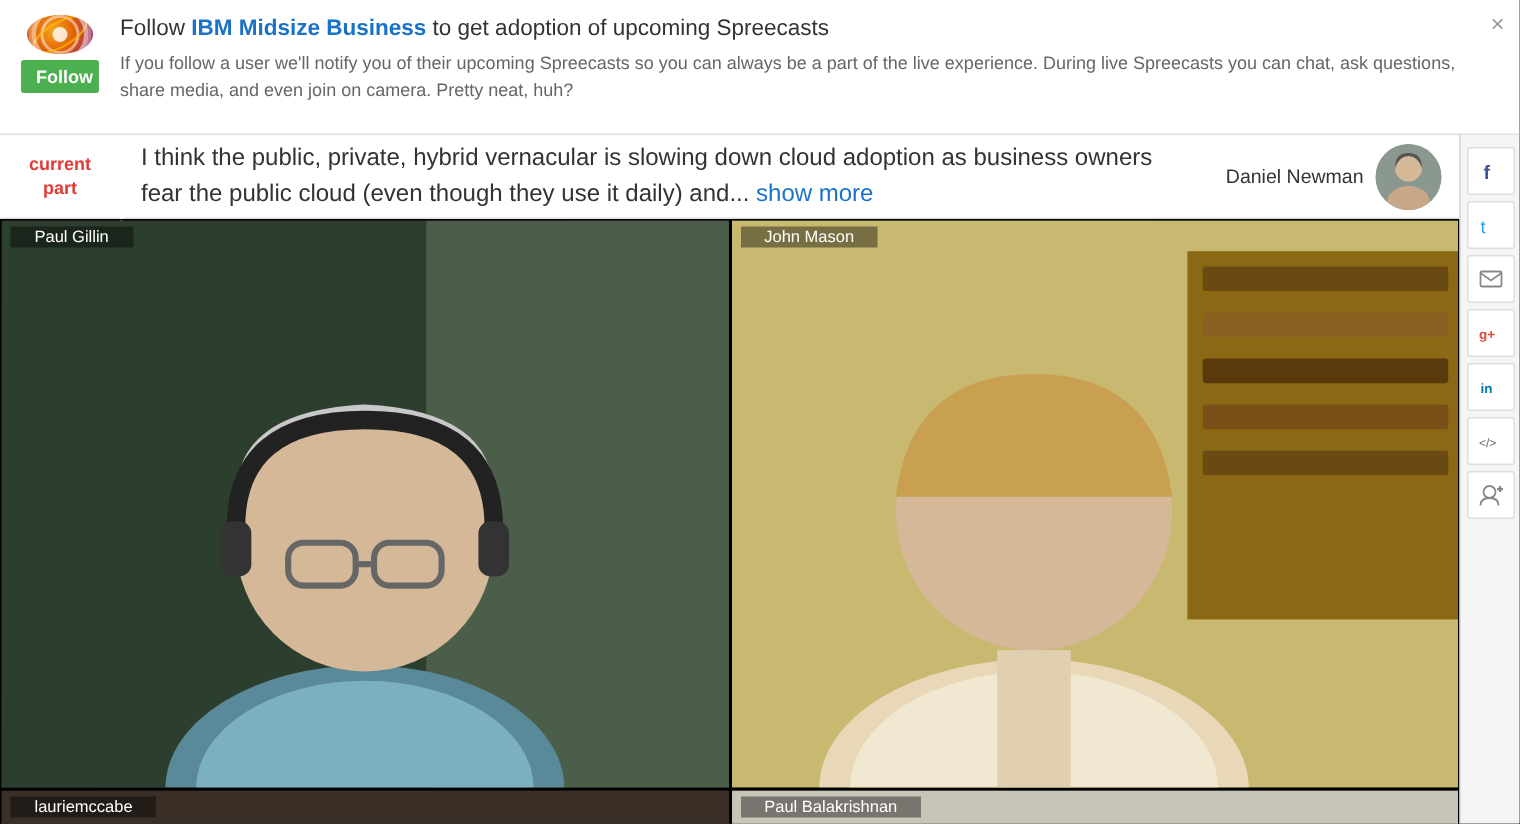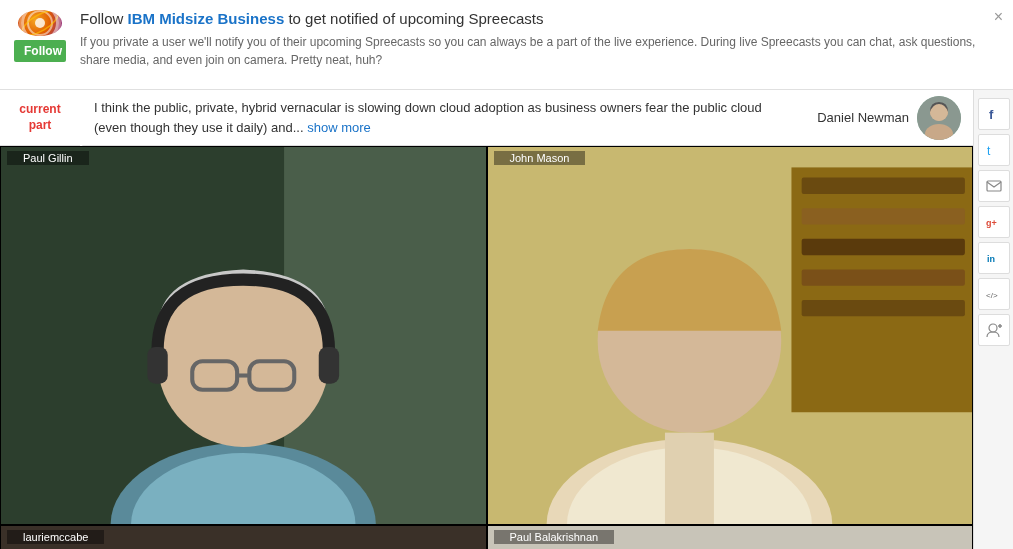--- a/index.html
+++ b/index.html
@@ -141,21 +141,21 @@
     #current-topic-label::after {
       content: '';
       position: absolute;
       right: -10px; top: 0;
       border-left: 10px solid #fff;
       border-top: 28px solid transparent;
       border-bottom: 28px solid transparent;
     }
     #topic-text {
       flex: 1;
-      font-size: 13px;
+      font-size: 16px;
       color: #333;
       padding: 8px 14px;
       line-height: 1.5;
     }
     .show-more {
       color: #1a73c8;
       cursor: pointer;
     }
     #speaker-area {
       display: flex;
@@ -217,23 +217,23 @@
         <circle cx="22" cy="22" r="20" fill="none" stroke="rgba(255,255,255,0.3)" stroke-width="2"></circle>
         <circle cx="22" cy="22" r="12" fill="none" stroke="rgba(255,255,255,0.5)" stroke-width="2"></circle>
         <circle cx="22" cy="22" r="5" fill="rgba(255,255,255,0.8)"></circle>
         <ellipse cx="22" cy="22" rx="20" ry="8" fill="none" stroke="rgba(255,200,0,0.6)" stroke-width="1.5" transform="rotate(-30 22 22)"></ellipse>
       </svg>
     </div>
     <button id="follow-btn">Follow</button>
   </div>
   <div id="notify-text">
     <h2 id="notify-title">
-      <span>Follow </span><span class="brand-link">IBM Midsize Business</span><span> to get notified of upcoming Spreecasts</span>
+      <span>Follow </span><span class="brand-link">IBM Midsize Business</span><span> to get adoption of upcoming Spreecasts</span>
     </h2>
-    <p id="notify-description">If you private a user we'll notify you of their upcoming Spreecasts so you can always be a part of the live experience. During live Spreecasts you can chat, ask questions, share media, and even join on camera. Pretty neat, huh?</p>
+    <p id="notify-description">If you follow a user we'll notify you of their upcoming Spreecasts so you can always be a part of the live experience. During live Spreecasts you can chat, ask questions, share media, and even join on camera. Pretty neat, huh?</p>
   </div>
   <button id="close-btn">×</button>
 </div>
 
 <div id="main-content">
 
   <div id="video-section">
 
     <div id="topic-bar">
       <div id="current-topic-label">

